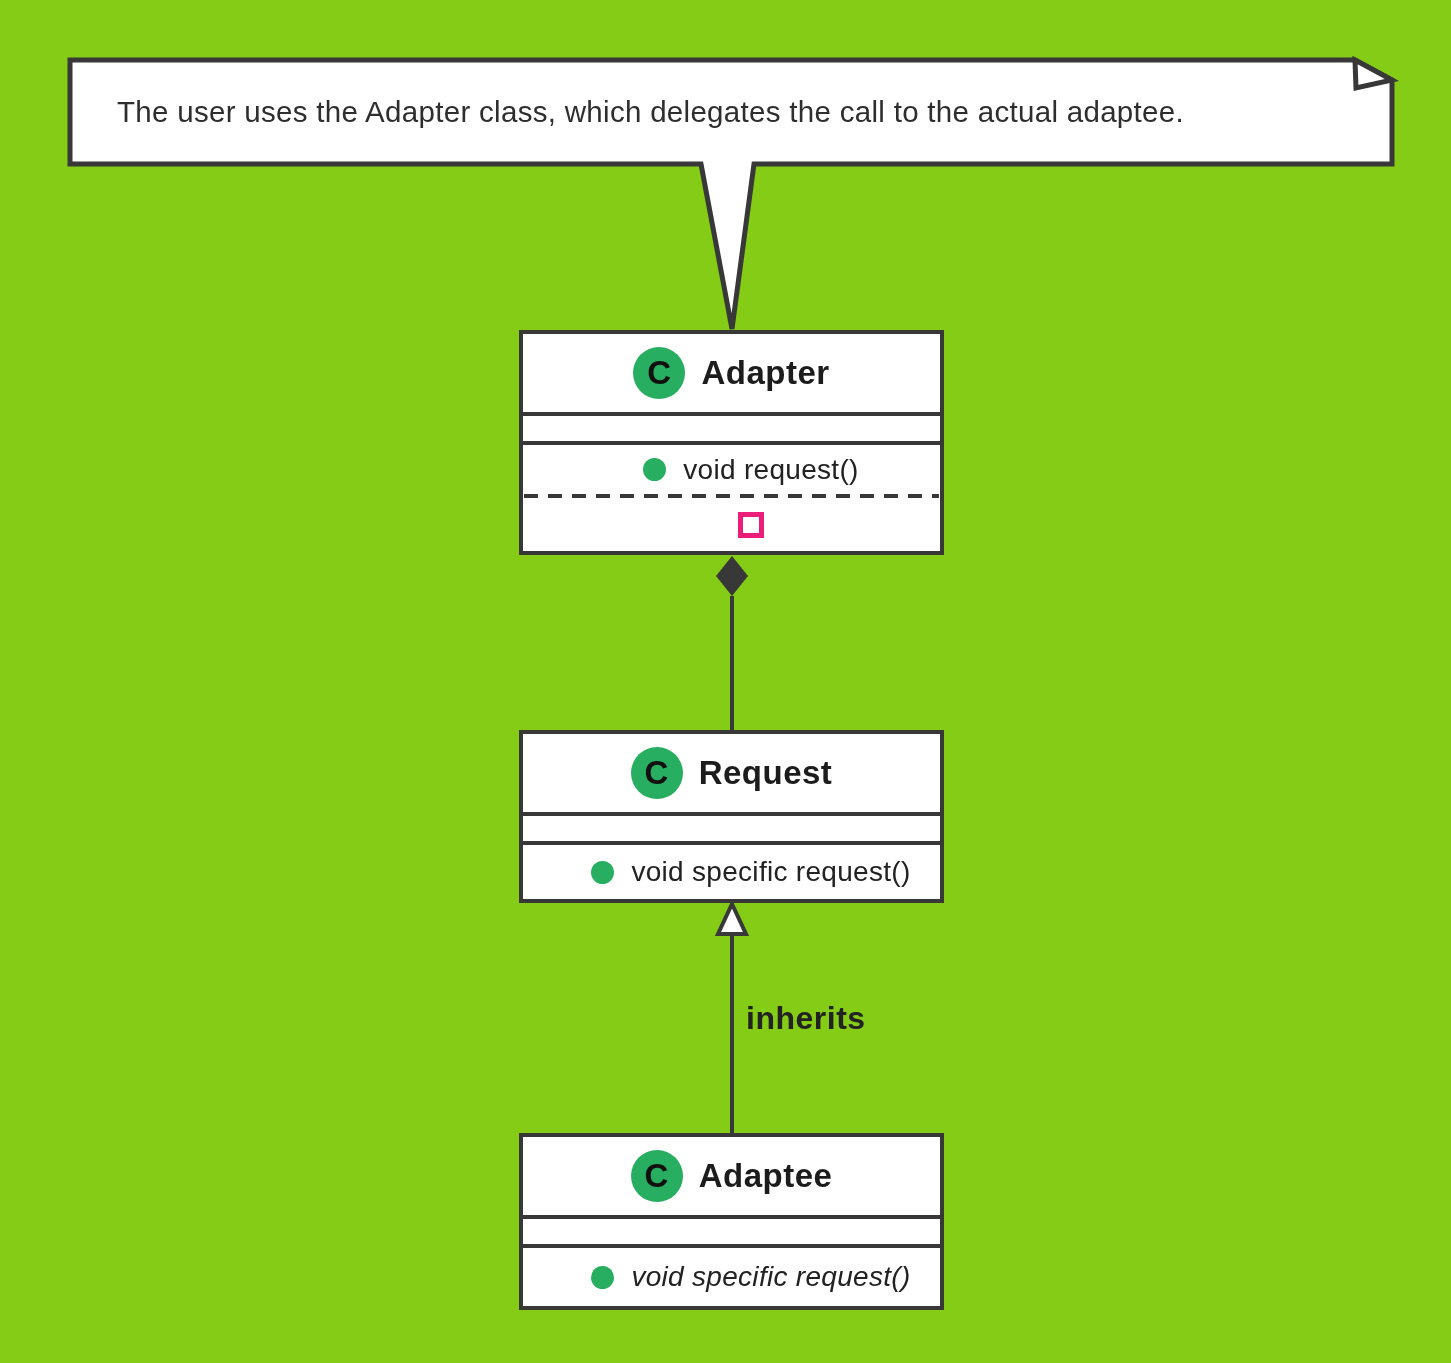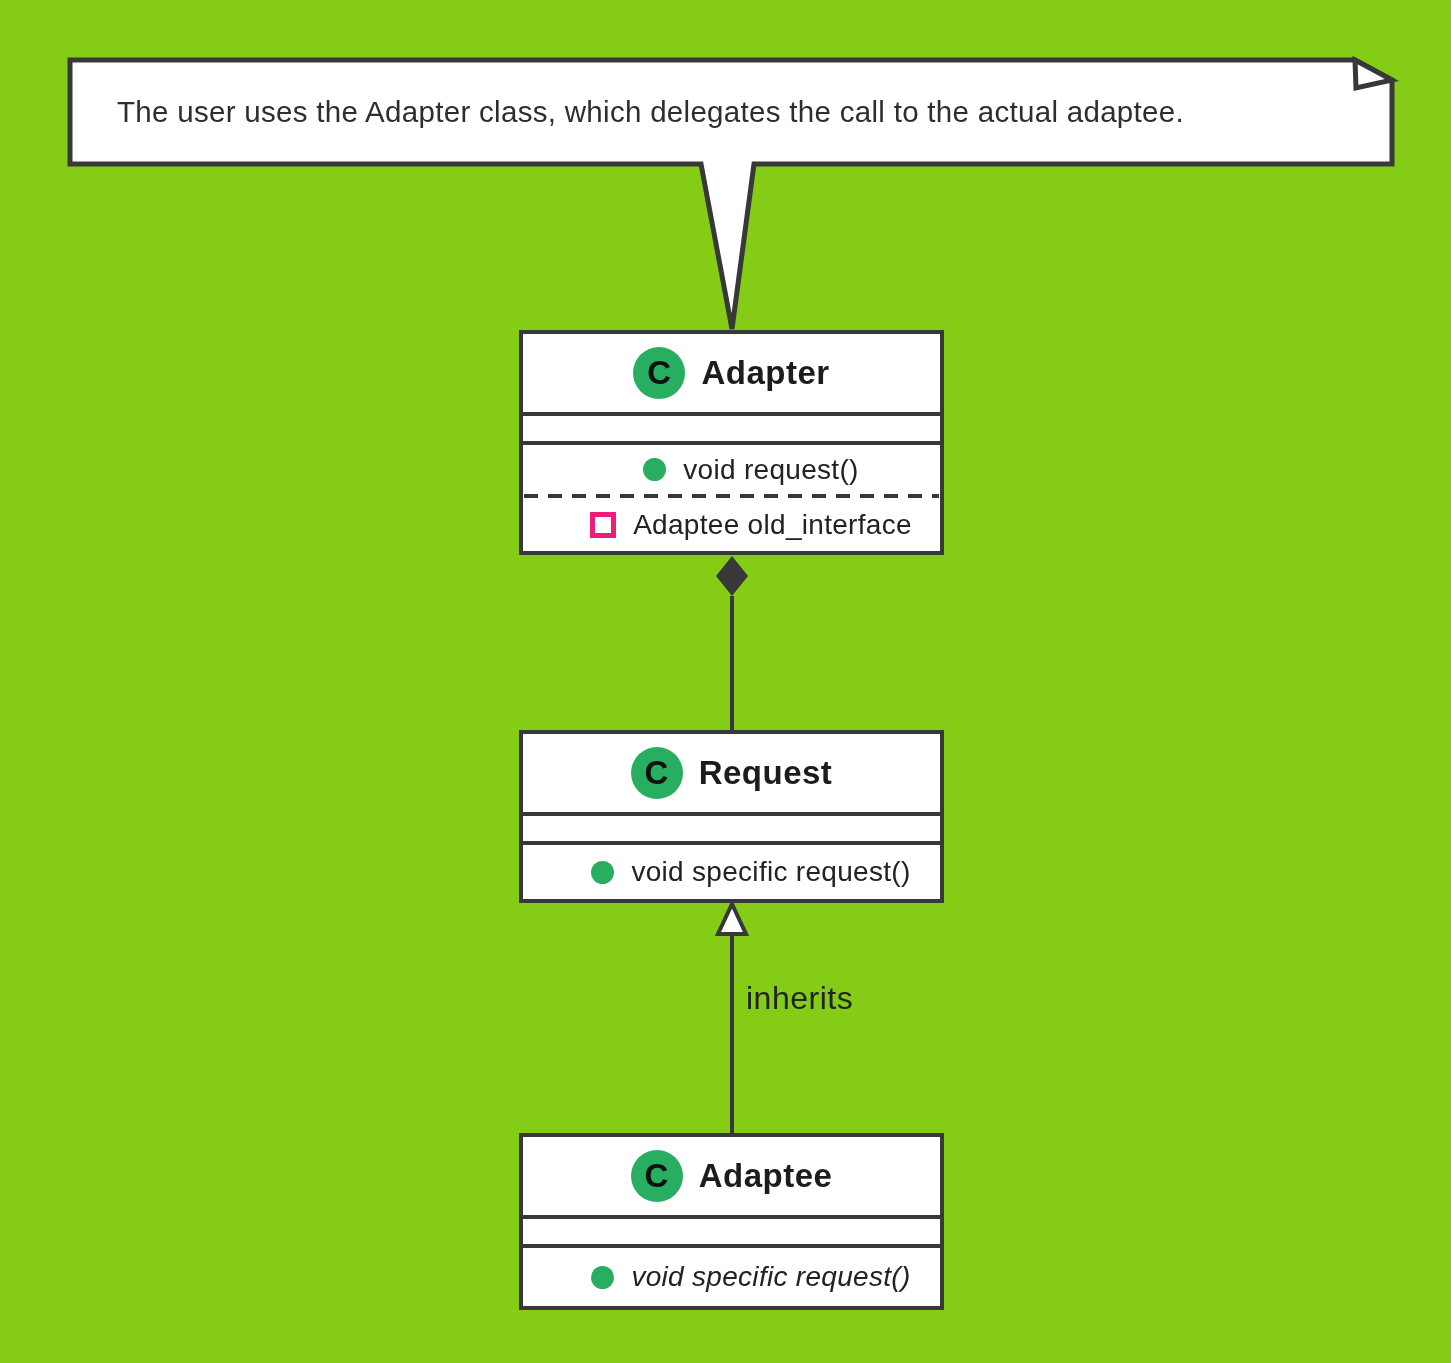--- a/index.html
+++ b/index.html
@@ -114,24 +114,25 @@
     height: 4px;
     background: repeating-linear-gradient(90deg,
       #383838 0px, #383838 14px,
       transparent 14px, transparent 24px);
     margin: 0 1px;
   }
   
   .edge-label {
     position: absolute;
     left: 746px;
-    top: 980px;
+    top: 1000px;
     font-size: 32px;
     letter-spacing: 0.5px;
     color: #222222;
+    font-weight: bold;
   }
 </style>
 </head>
 <body>
 
 <div class="canvas">
 
   <svg class="connector-layer" viewBox="0 0 1451 1363" xmlns="http://www.w3.org/2000/svg">
 
     <path d="M70,60 L1355,60 L1392,80 L1392,164 L754,164 L732,329 L701,164 L70,164 Z" fill="#ffffff" stroke="#383838" stroke-width="5" stroke-linejoin="miter"></path>
@@ -156,21 +157,20 @@
     </div>
     <div class="cls-attrs"></div>
     <div class="cls-members">
       <div class="member-row fixed">
         <span class="dot-icon"></span>
         <span>void request()</span>
       </div>
       <div class="dash-divider"></div>
       <div class="member-row">
         <span class="square-icon"></span>
-        <span>Adaptee old_interface</span>
       </div>
     </div>
   </div>
 
   <div class="cls" style="top:730px; height:173px;">
     <div class="cls-title">
       <span class="c-badge">C</span>
       <span>Request</span>
     </div>
     <div class="cls-attrs"></div>

